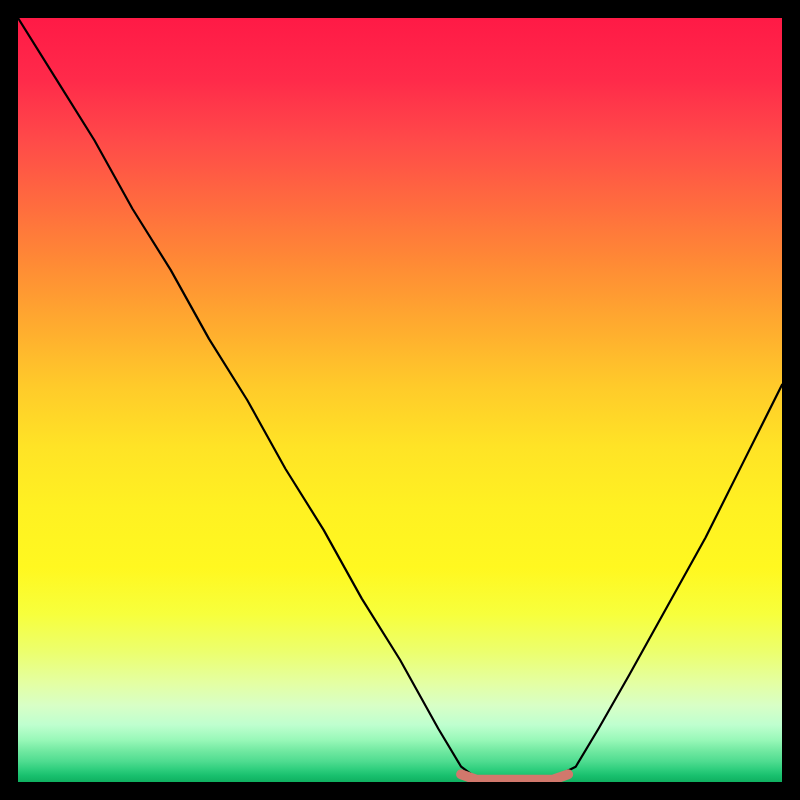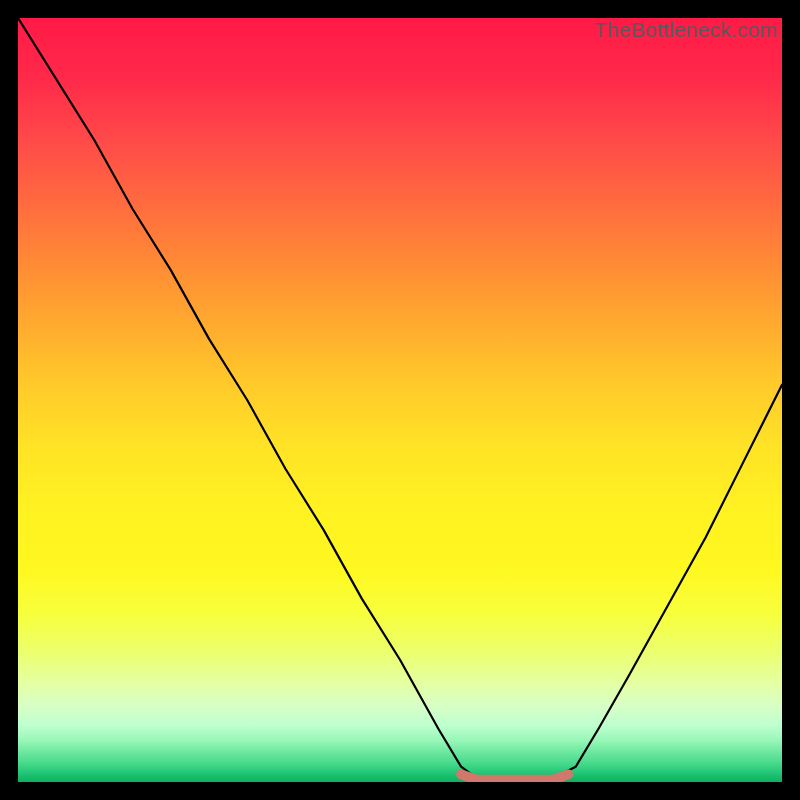--- a/index.html
+++ b/index.html
@@ -56,19 +56,18 @@
   top: 0;
   width: 764px;
   height: 764px;
 }
 </style>
 </head>
 <body>
 
 <div class="frame">
   <div class="plot-area">
-    <div class="watermark">TheBottleneck.com</div>
     <svg class="curve" viewBox="0 0 764 764" preserveAspectRatio="none">
       <path id="curve-path" fill="none" stroke="#000" stroke-width="2.2" stroke-linecap="round" stroke-linejoin="round" d="M0.00 0.00 L38.20 61.12 L76.40 122.24 L114.60 191.00 L152.80 252.12 L191.00 320.88 L229.20 382.00 L267.40 450.76 L305.60 511.88 L343.80 580.64 L382.00 641.76 L420.20 710.52 L443.12 748.72 L458.40 760.18 L473.68 761.71 L496.60 761.71 L519.52 761.71 L534.80 760.18 L557.72 748.72 L580.64 710.52 L611.20 657.04 L649.40 588.28 L687.60 519.52 L725.80 443.12 L764.00 366.72"></path>
       <path id="band-path" fill="none" stroke="#d1786c" stroke-width="10" stroke-linecap="round" stroke-linejoin="round" d="M443.12 756.36 L458.40 761.71 L473.68 761.71 L488.96 761.71 L504.24 761.71 L519.52 761.71 L534.80 761.71 L550.08 756.36"></path>
     </svg>
   </div>
 </div>
 
 </body></html>

